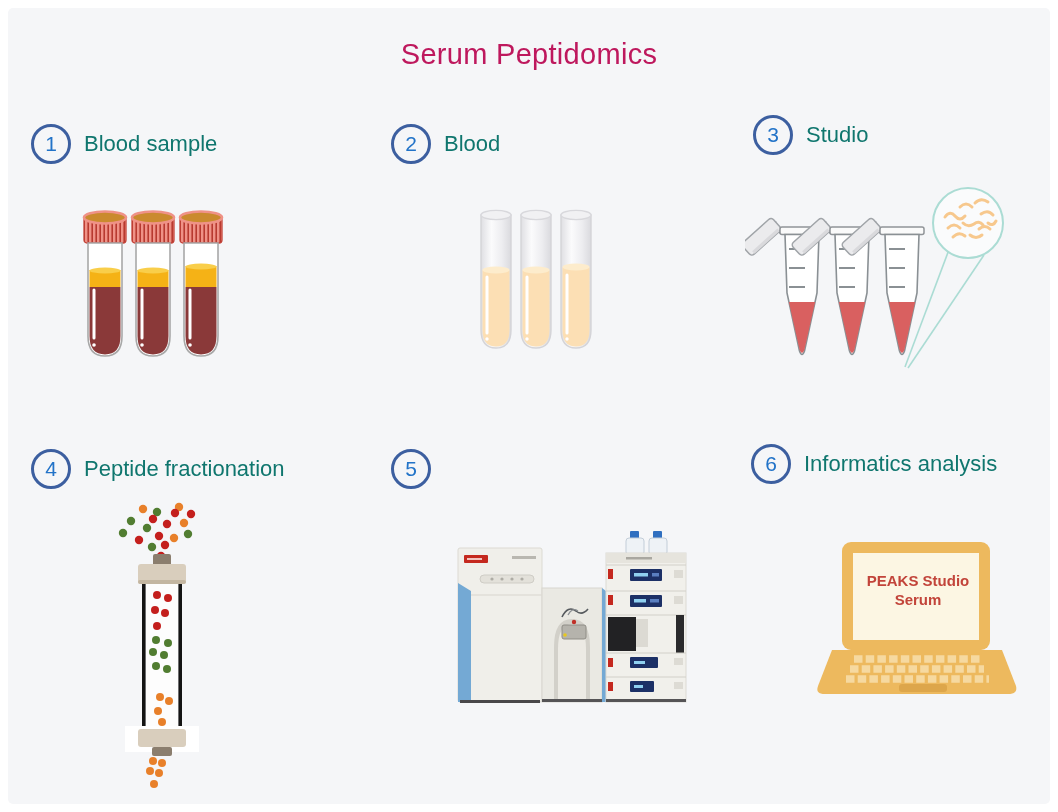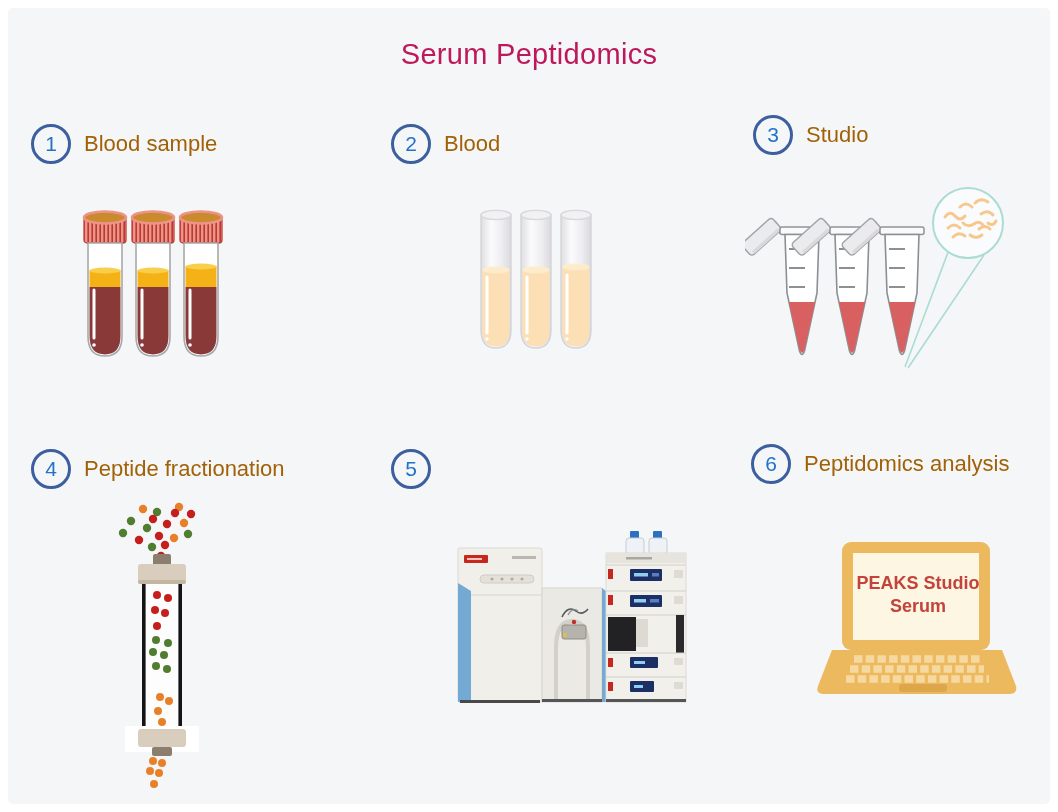--- a/index.html
+++ b/index.html
@@ -14,25 +14,25 @@
   .title{
     position:absolute;left:0;top:38px;width:1058px;text-align:center;
     font-size:29px;font-weight:500;color:#be185d;letter-spacing:0.3px;
   }
   .step{position:absolute;display:flex;align-items:center;gap:13px;}
   .step-circle{
     width:34px;height:34px;border:3px solid #3c5fa0;border-radius:50%;
     display:flex;align-items:center;justify-content:center;
     font-size:21px;color:#2273c8;flex:0 0 auto;background:transparent;
   }
-  .step-label{font-size:22px;color:#a16207;white-space:nowrap;}
+  .step-label{font-size:22px;color:#0f766e;white-space:nowrap;}
   .illus{position:absolute;}
   .laptop-text{
     position:absolute;left:843px;top:572px;width:150px;text-align:center;
-    color:#c2443a;font-size:18px;font-weight:600;line-height:1.25;
+    color:#c2443a;font-size:15px;font-weight:600;line-height:1.25;
   }
 </style>
 </head>
 <body>
 
 <div class="panel"></div>
 
 <div class="title">Serum Peptidomics</div>
 
 <div class="step" style="left:31px;top:124px;">
@@ -49,21 +49,21 @@
 </div>
 <div class="step" style="left:31px;top:449px;">
   <div class="step-circle">4</div>
   <div class="step-label">Peptide fractionation</div>
 </div>
 <div class="step" style="left:391px;top:449px;">
   <div class="step-circle">5</div>
 </div>
 <div class="step" style="left:751px;top:444px;">
   <div class="step-circle">6</div>
-  <div class="step-label">Peptidomics analysis</div>
+  <div class="step-label">Informatics analysis</div>
 </div>
 
 <svg class="illus" style="left:82px;top:208px;" width="142" height="152" viewBox="0 0 142 152">
   <defs>
     <pattern id="ribs" width="4" height="8" patternUnits="userSpaceOnUse">
       <rect width="4" height="8" fill="#ef9287"></rect>
       <rect x="1.4" width="1.6" height="8" fill="#b83a30"></rect>
     </pattern>
   </defs>
   <g>

